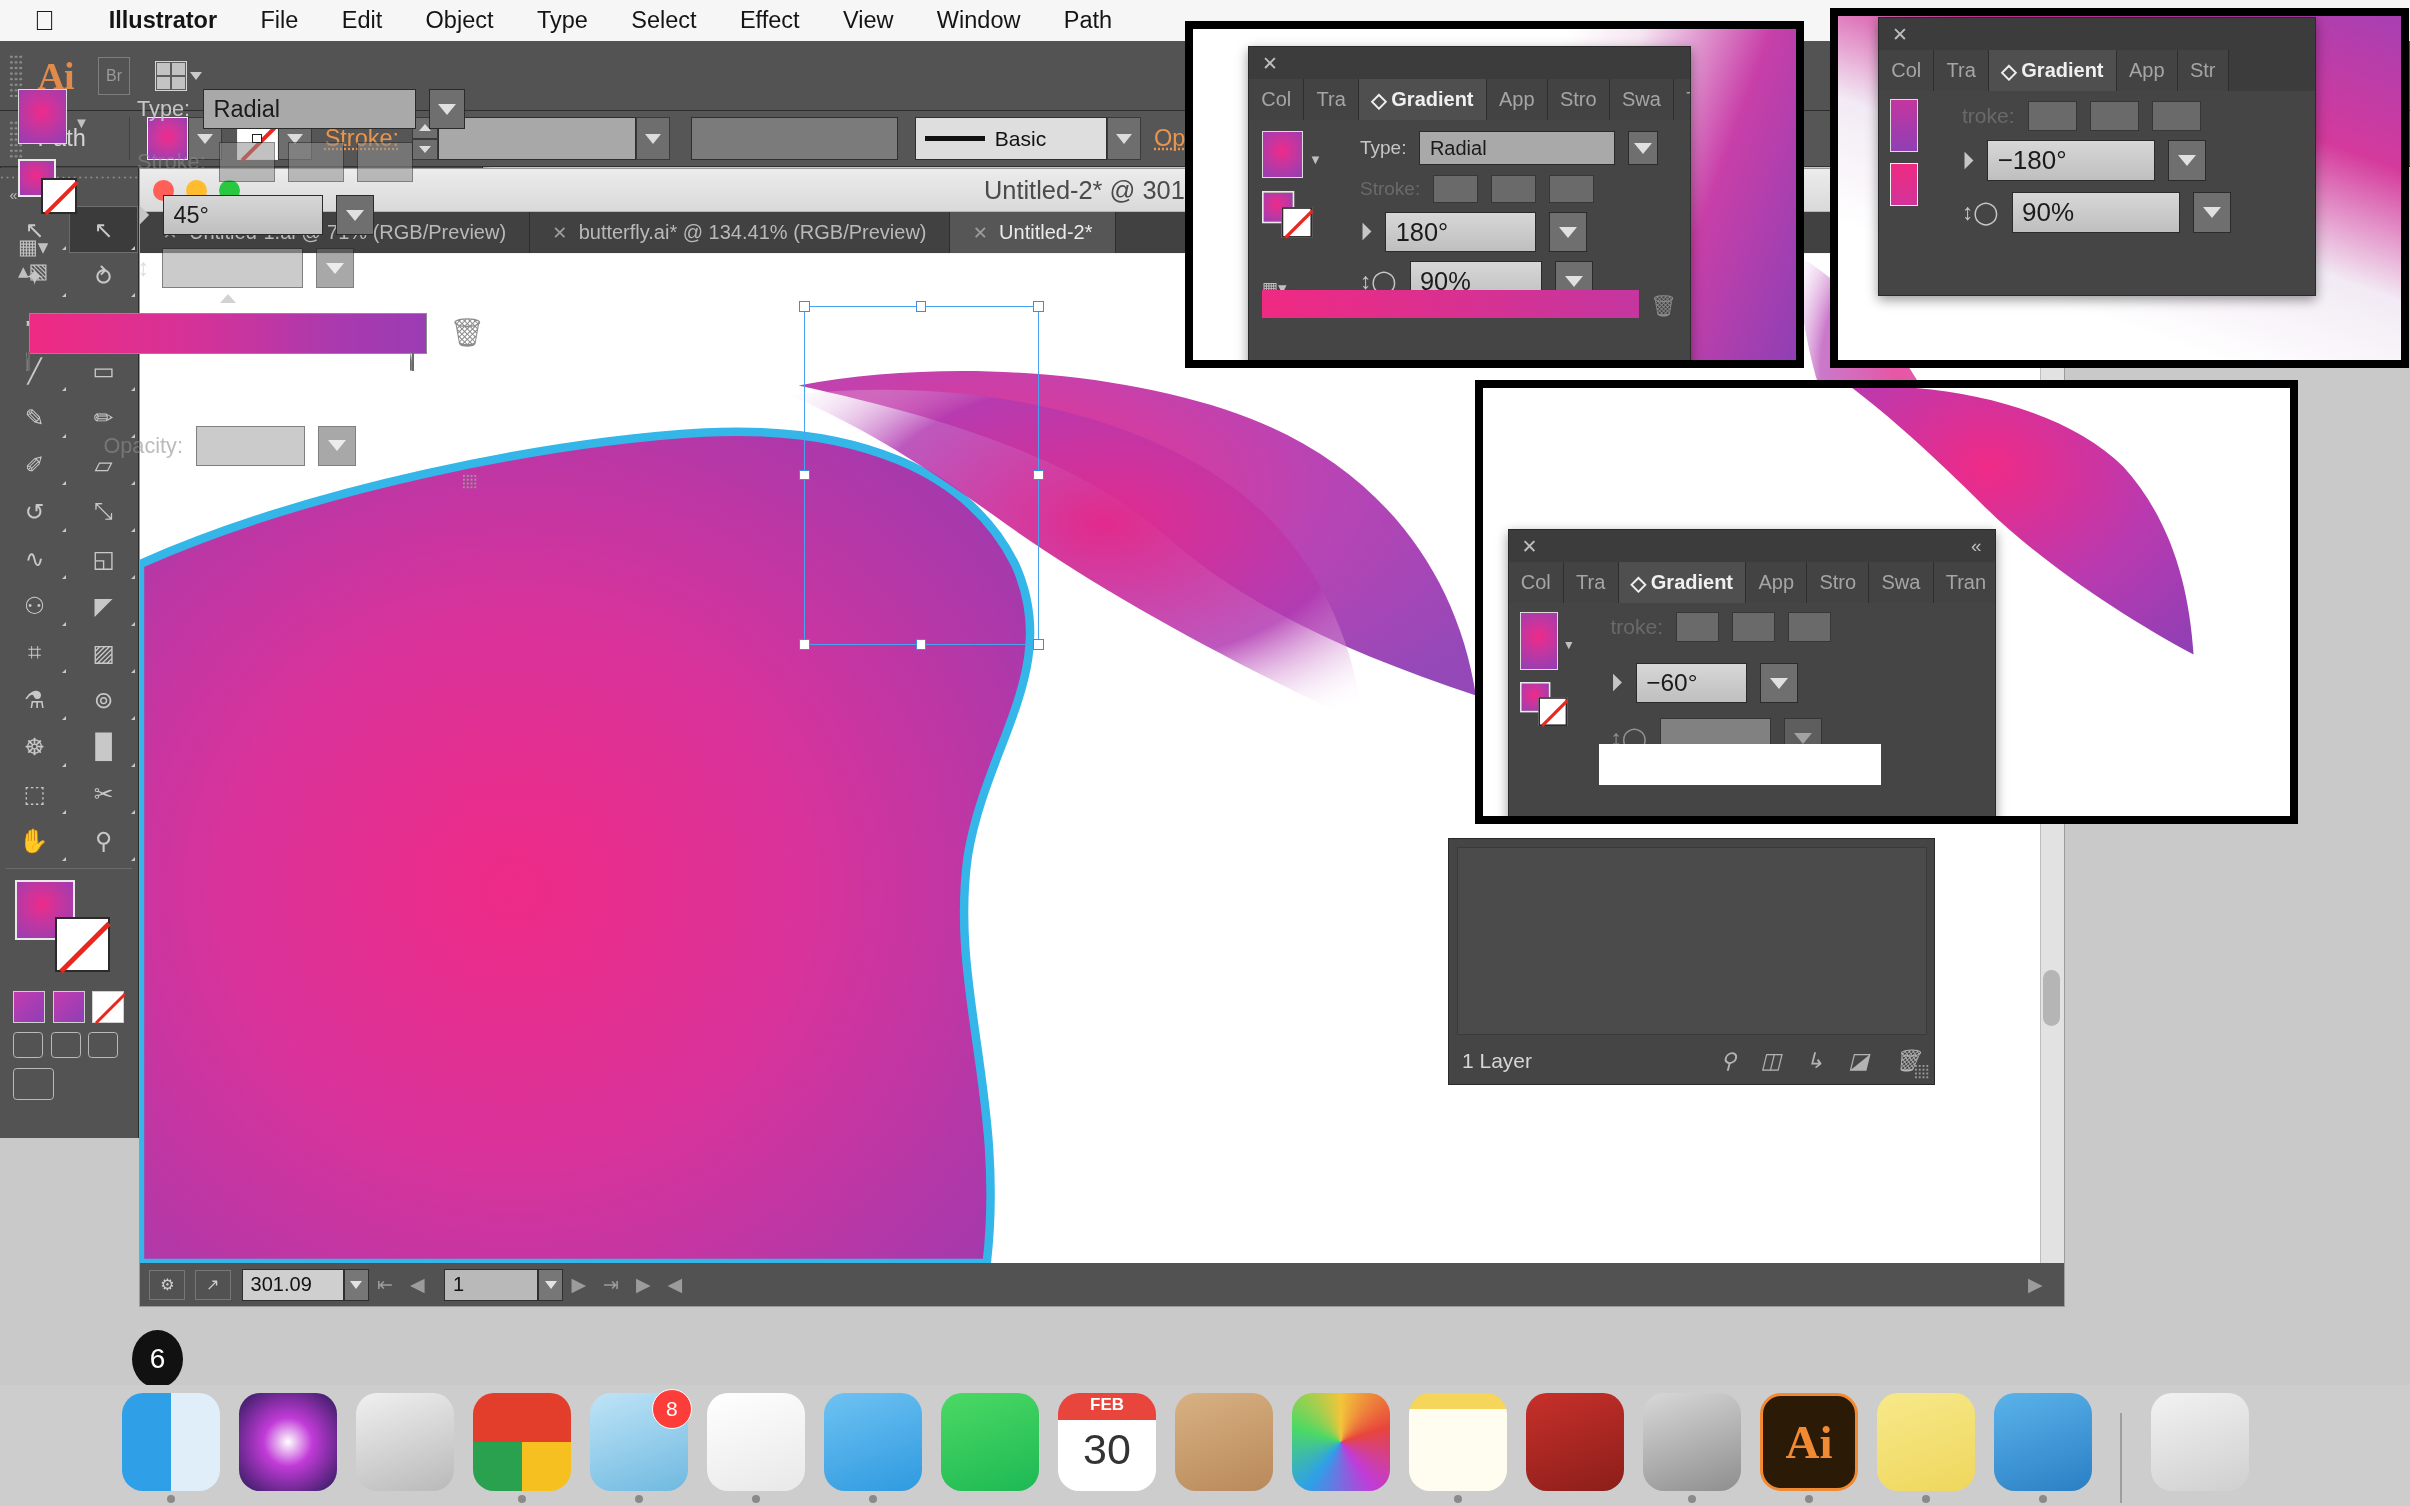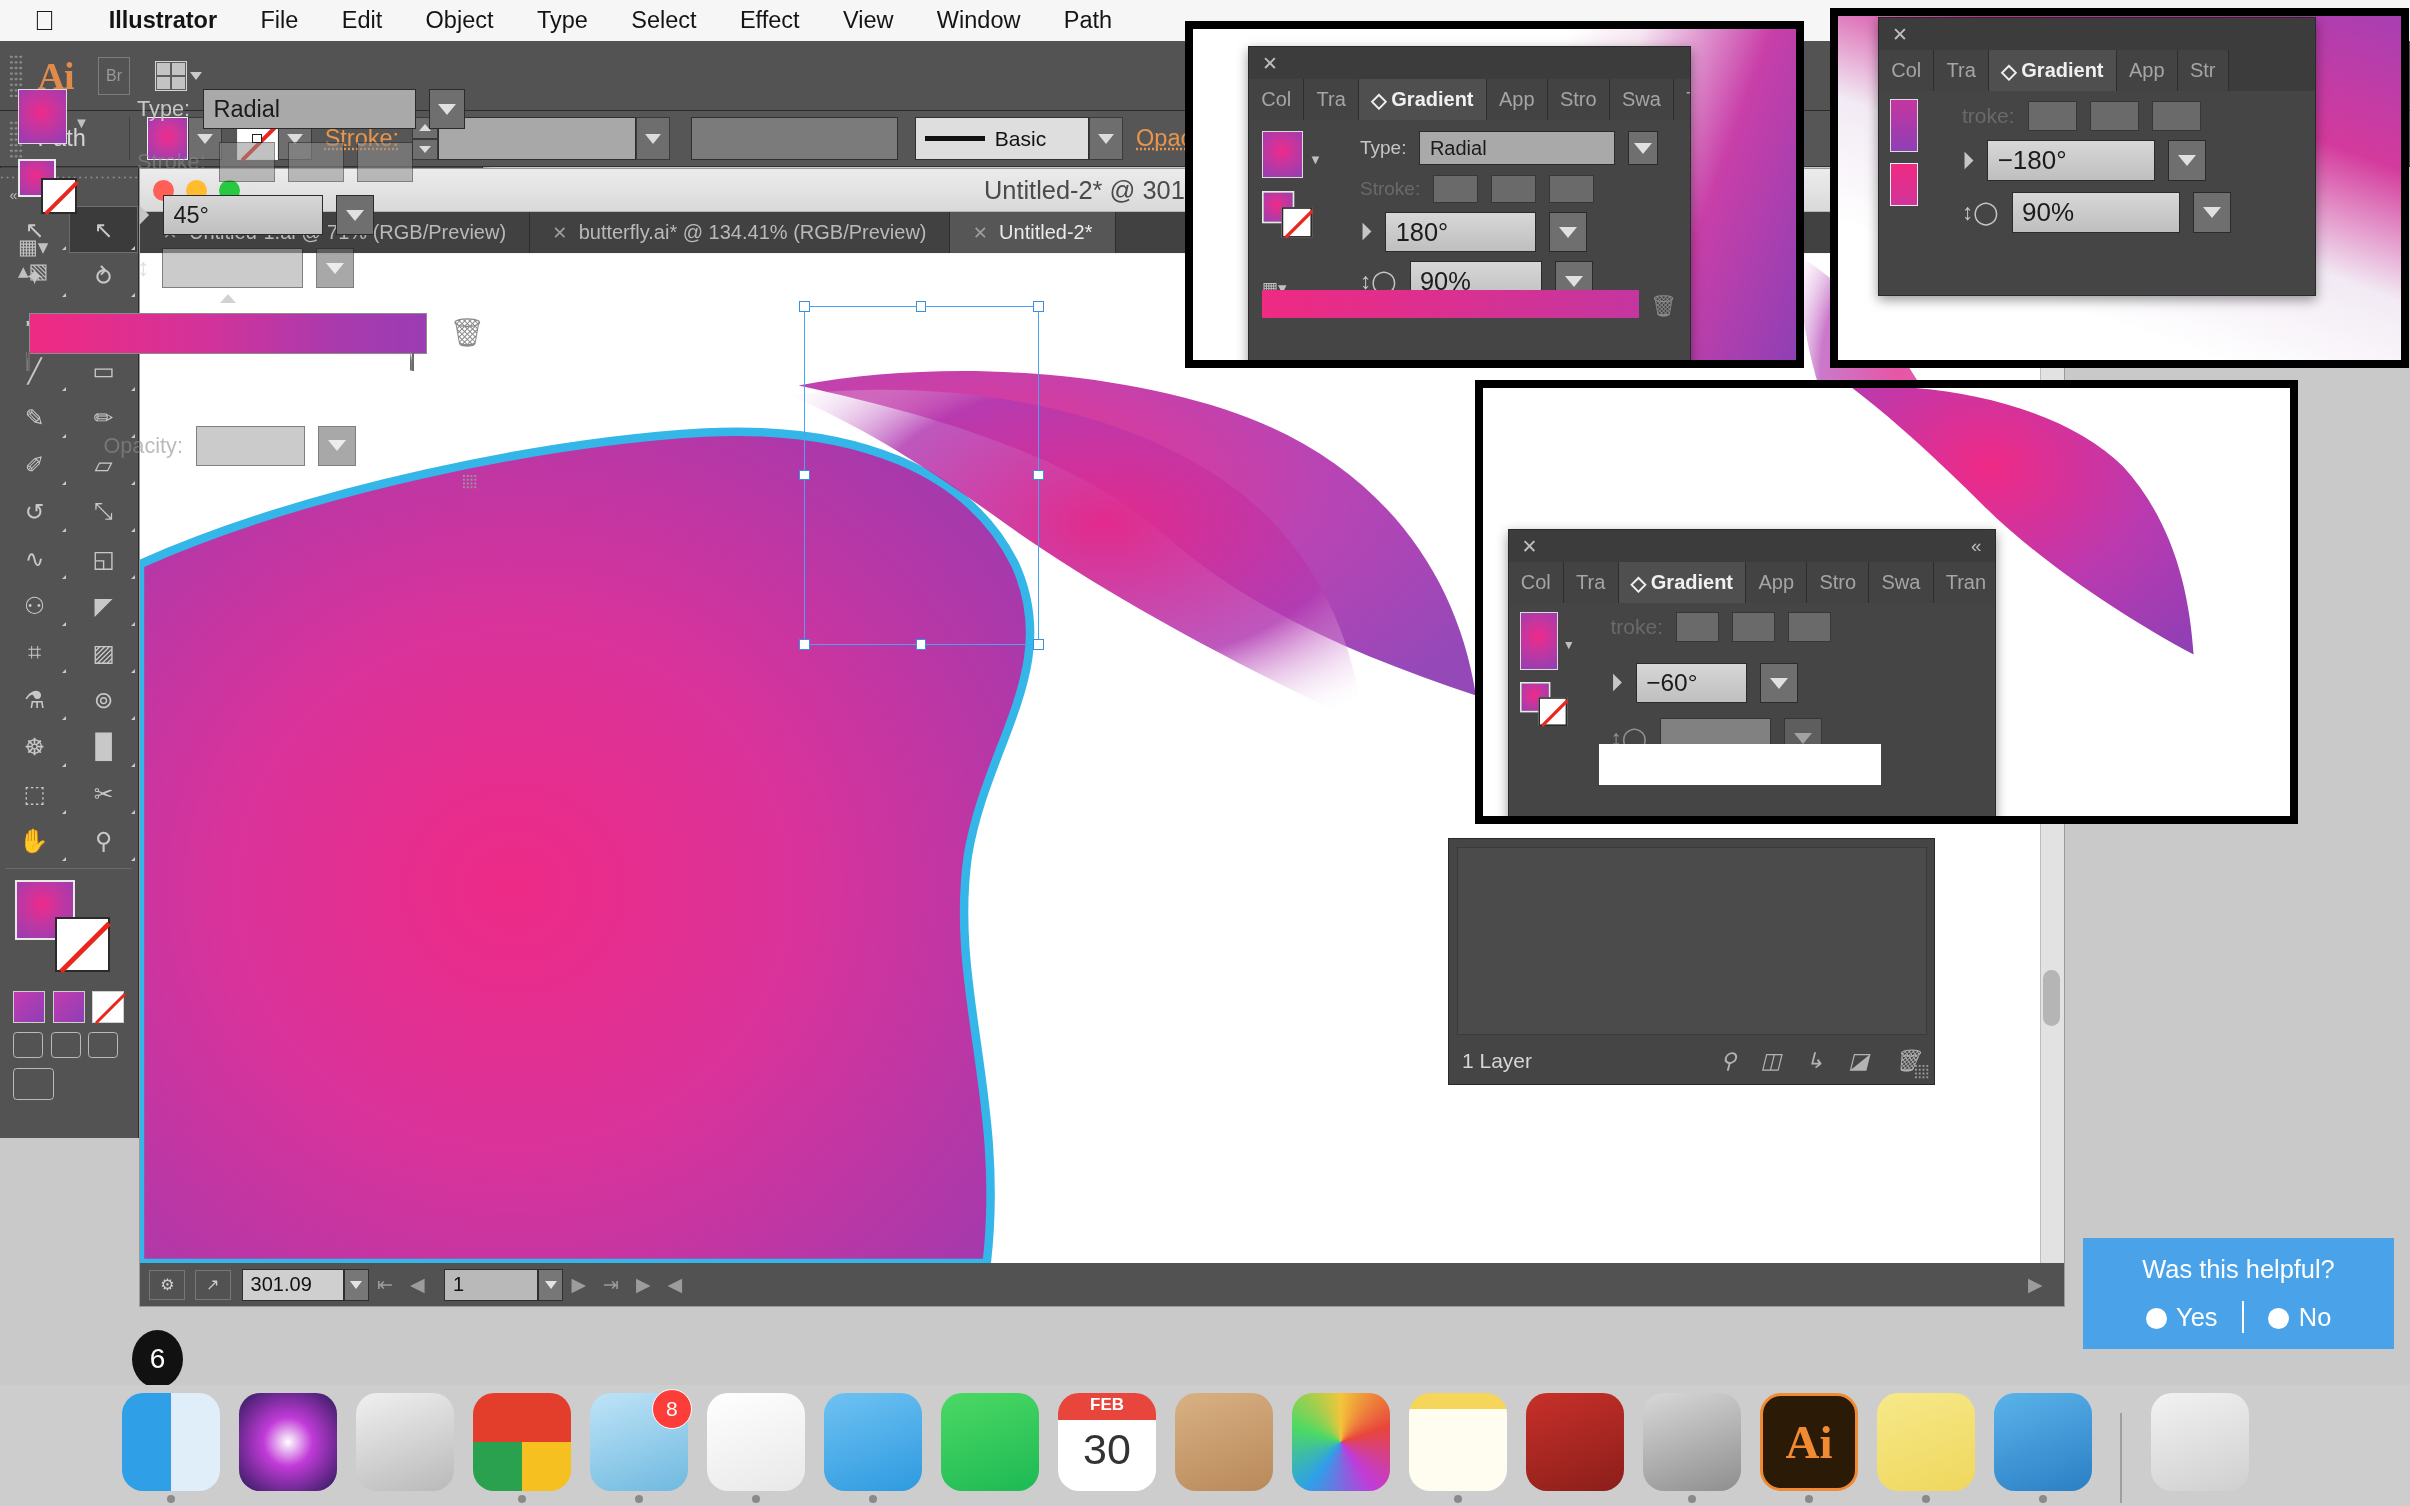--- a/index.html
+++ b/index.html
@@ -263,21 +263,21 @@
           <span class="dn"></span>
         </div>
       </div>
     <div class="field" style="width:198px"></div>
     <div class="drop-btn" style="height:43px">
         <span class="tri"></span>
       </div>
     <div style="width:21px"></div>
     <div class="field dark" style="width:207px"></div>
     <div style="width:17px"></div>
-    <div class="basic-box" style="width:174px">
+    <div class="basic-box" style="width:192px">
       <span class="basic-line"></span>
       <span class="basic-lbl">Basic</span>
     </div>
     <div class="drop-btn" style="height:43px">
         <span class="tri"></span>
       </div>
     <div class="orange-lbl">Opacity:</div>
   </div>
 
   <div class="toolpanel">
@@ -704,28 +704,20 @@
         <i>⚲</i>
         <i>◫</i>
         <i>↳</i>
         <i>◪</i>
         <i>🗑</i>
       </span>
     </div>
     <div class="resize-grip"></div>
   </div>
 
-  <div class="helpful" style="left:2083px;top:1238px;width:311px;height:111px;">
-    <div class="q">Was this helpful?</div>
-    <div class="opts">
-      <span><i class="radio"></i><span>Yes</span></span>
-      <span class="sep-v"></span>
-      <span><i class="radio"></i><span>No</span></span>
-    </div>
-  </div>
 
   <div class="numbadge" style="left:132px;top:1330px;">6</div>
 
   <div class="dockbg"></div>
   <div class="dock" id="dock">
       <div style="position: relative; flex: 0 0 auto;">
         <div class="dicon" style="background: linear-gradient(90deg, rgb(47, 159, 232) 50%, rgb(223, 238, 248) 50%); border: none;"></div>
         <div class="ddot" style="visibility: visible;"></div>
       </div>
       <div style="position: relative; flex: 0 0 auto;">

